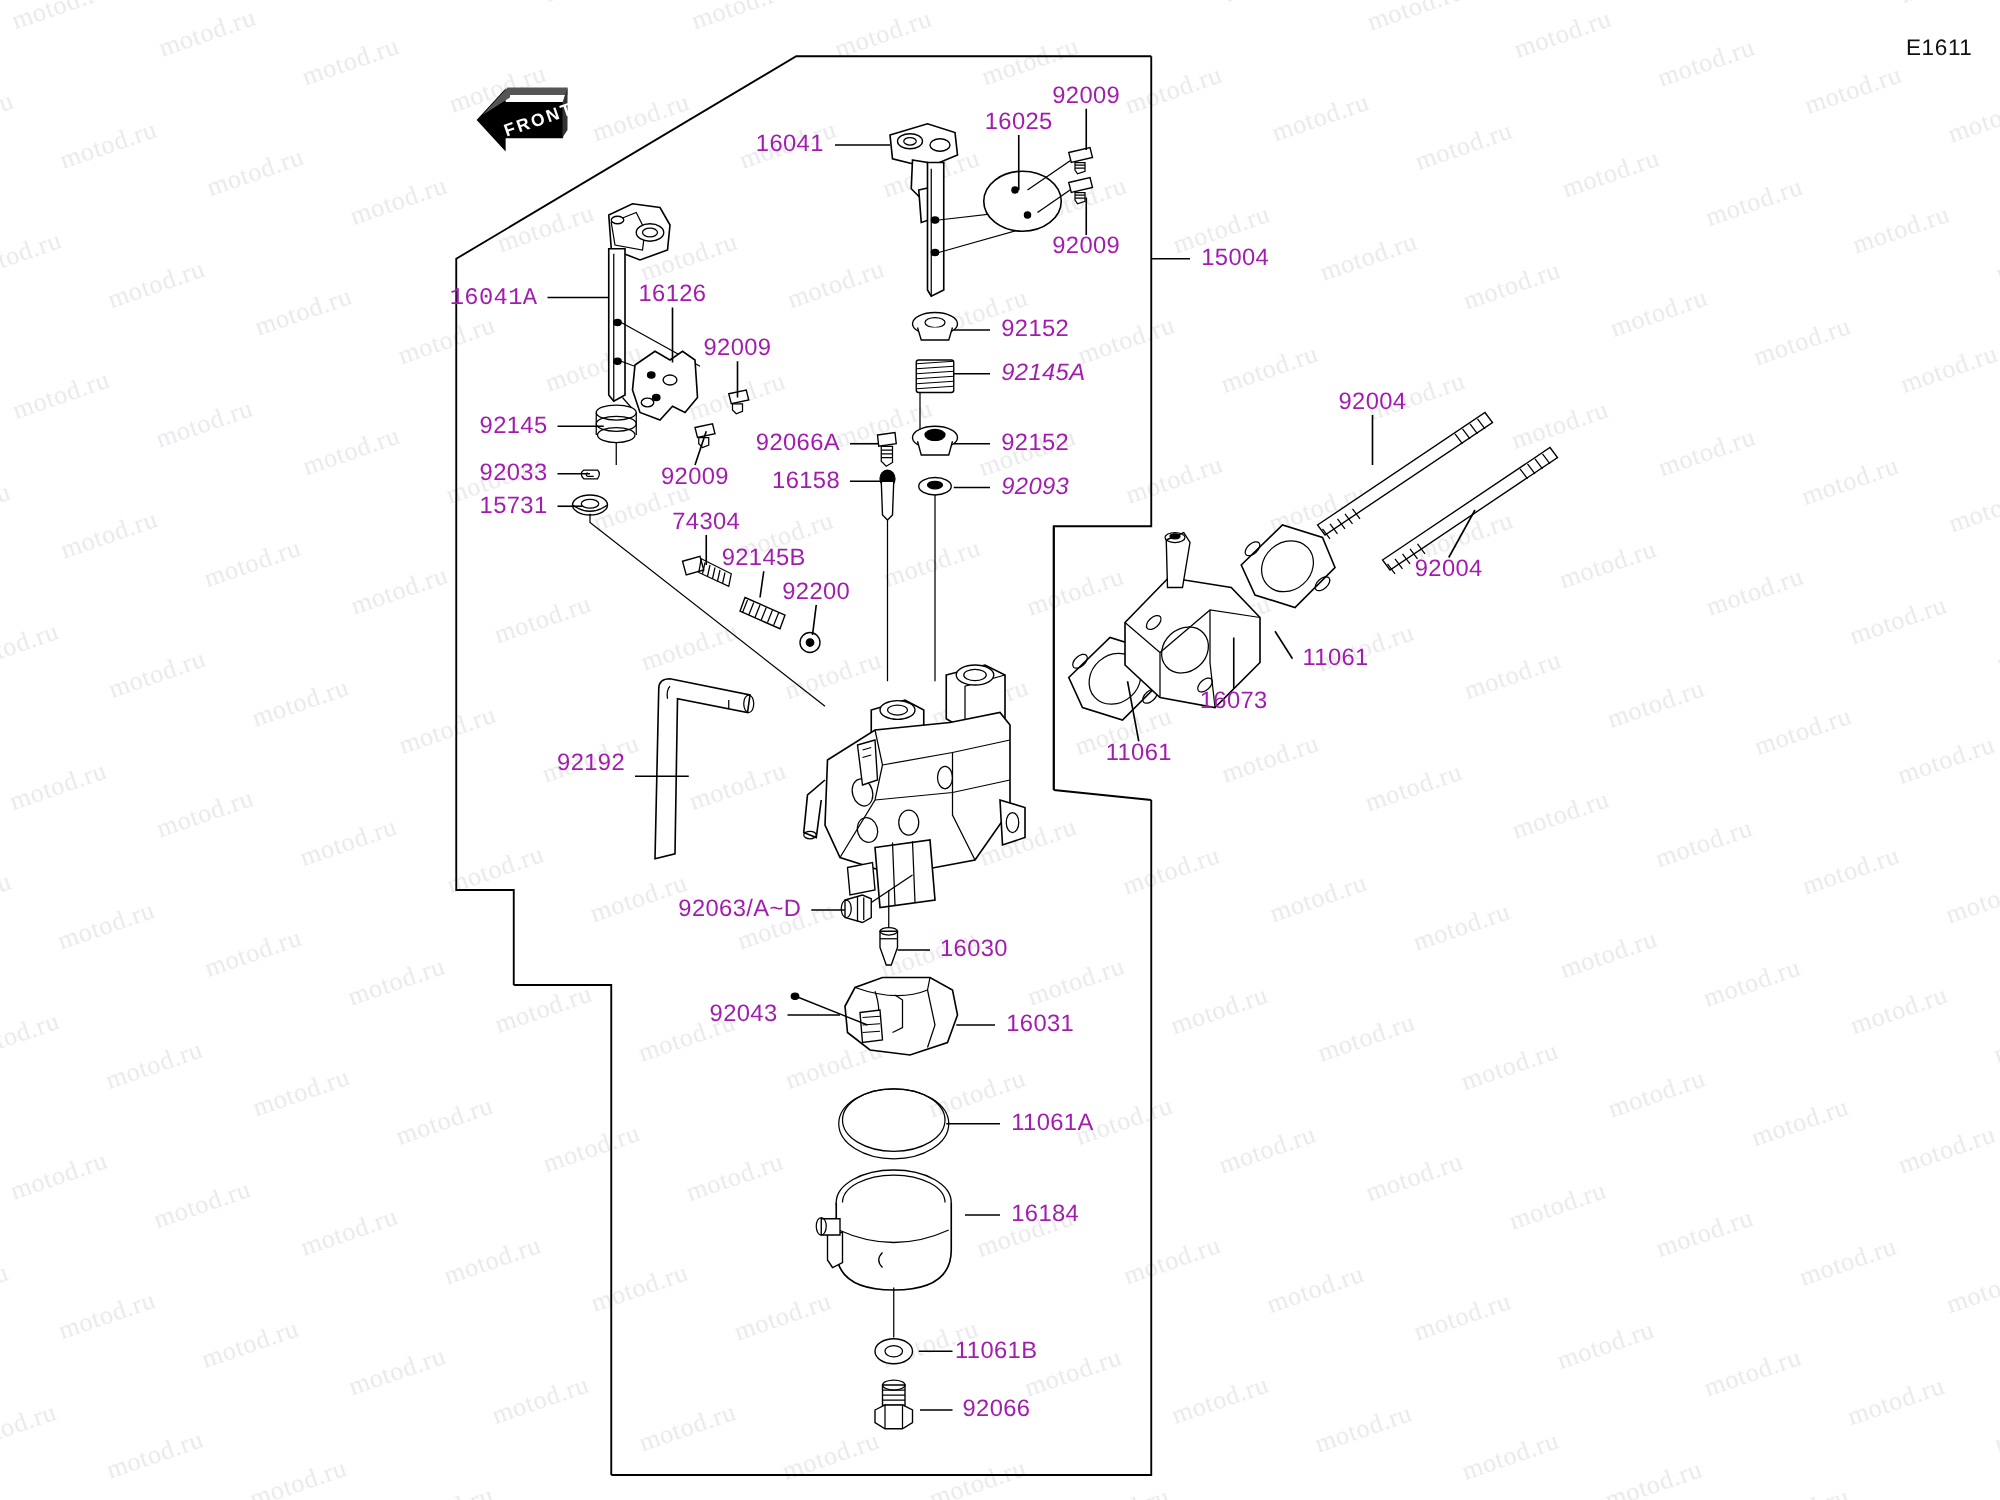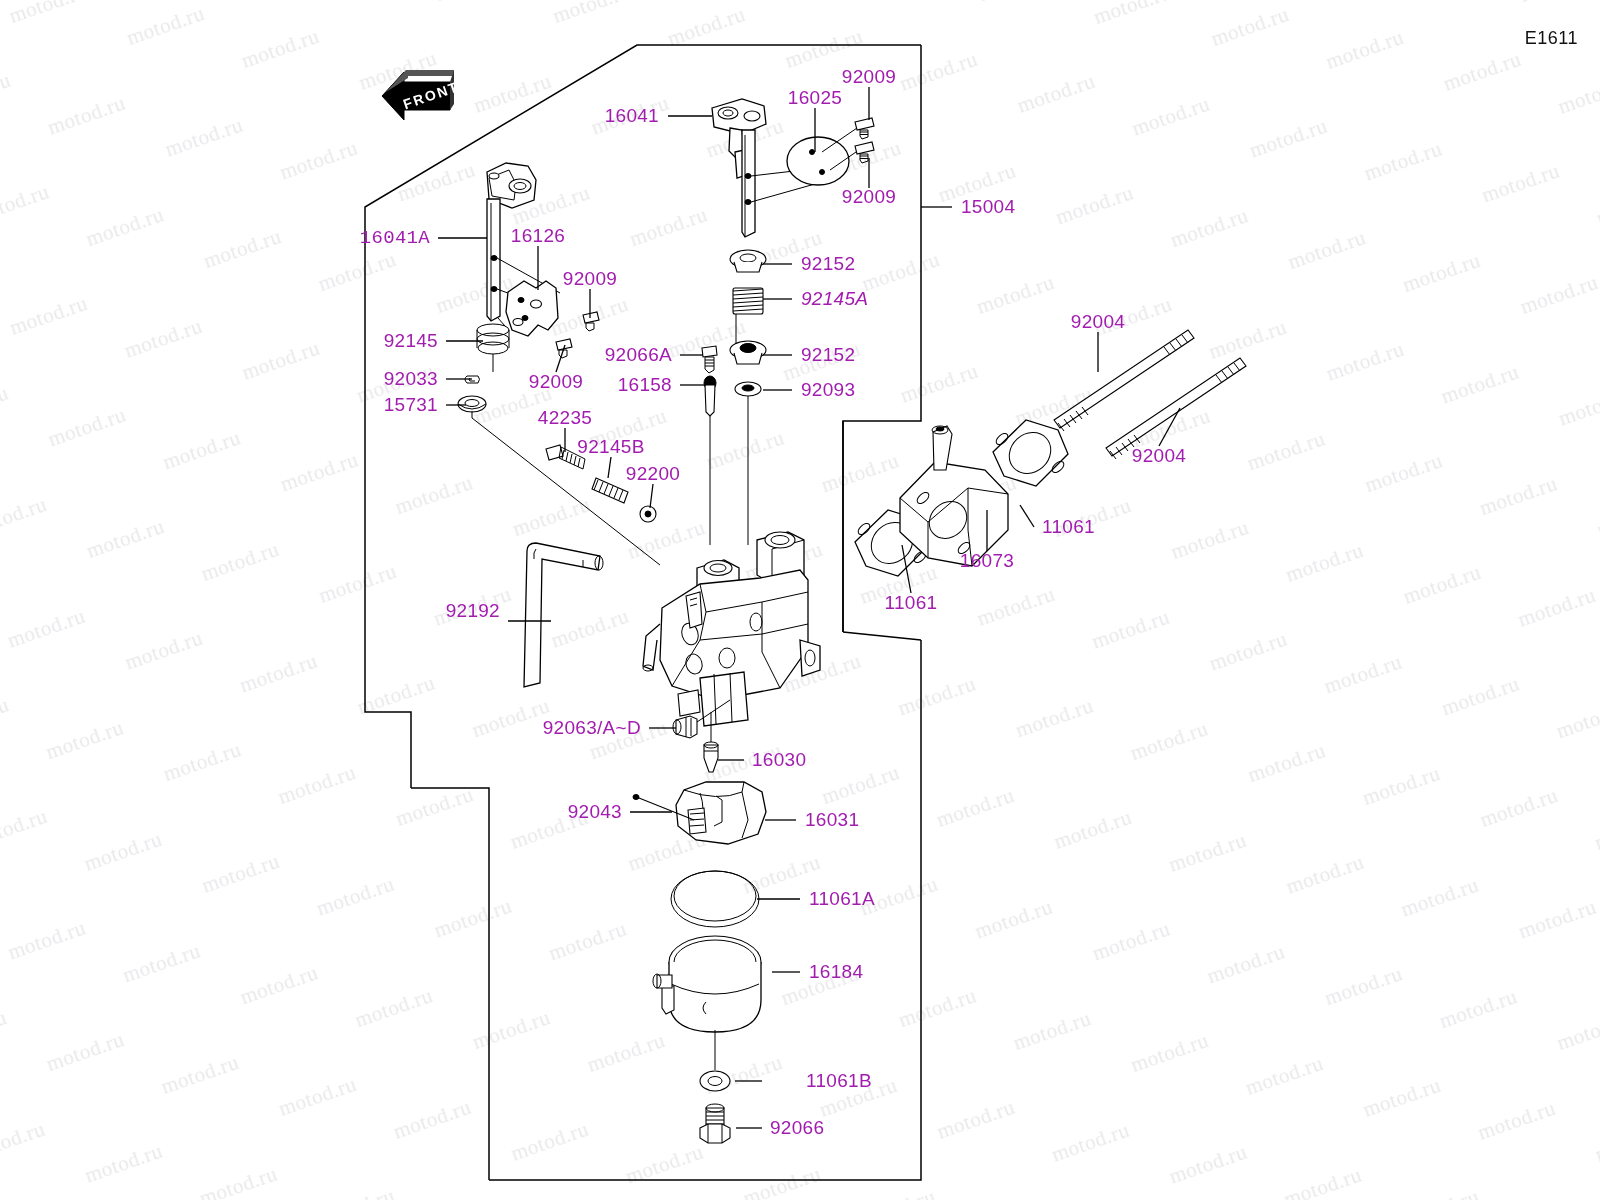--- a/index.html
+++ b/index.html
@@ -435,34 +435,34 @@
         <div class="lbl r" style="left: 430px; top: 238px; font-family: Liberation Mono, monospace;">16041A</div>
         <div class="lbl c" style="left: 538px; top: 236px;">16126</div>
         <div class="lbl c" style="left: 590px; top: 279px;">92009</div>
         <div class="lbl c" style="left: 556px; top: 382px;">92009</div>
         <div class="lbl r" style="left: 438px; top: 341px;">92145</div>
         <div class="lbl r" style="left: 438px; top: 379px;">92033</div>
         <div class="lbl r" style="left: 438px; top: 405px;">15731</div>
         <div class="lbl l" style="left: 801px; top: 264px;">92152</div>
         <div class="lbl l" style="left: 801px; top: 299px; font-style: italic;">92145A</div>
         <div class="lbl l" style="left: 801px; top: 355px;">92152</div>
-        <div class="lbl l" style="left: 801px; top: 390px;">92093</div>
+        <div class="lbl l" style="left: 801px; top: 390px; font-style: italic;">92093</div>
         <div class="lbl r" style="left: 672px; top: 355px;">92066A</div>
         <div class="lbl r" style="left: 672px; top: 385px;">16158</div>
-        <div class="lbl c" style="left: 565px; top: 418px;">42235</div>
+        <div class="lbl c" style="left: 565px; top: 418px;">74304</div>
         <div class="lbl c" style="left: 611px; top: 447px;">92145B</div>
         <div class="lbl c" style="left: 653px; top: 474px;">92200</div>
         <div class="lbl r" style="left: 500px; top: 611px;">92192</div>
         <div class="lbl r" style="left: 641px; top: 728px;">92063/A~D</div>
         <div class="lbl l" style="left: 752px; top: 760px;">16030</div>
         <div class="lbl r" style="left: 622px; top: 812px;">92043</div>
         <div class="lbl l" style="left: 805px; top: 820px;">16031</div>
         <div class="lbl l" style="left: 809px; top: 899px;">11061A</div>
         <div class="lbl l" style="left: 809px; top: 972px;">16184</div>
-        <div class="lbl l" style="left: 806px; top: 1081px;">11061B</div>
+        <div class="lbl l" style="left: 764px; top: 1081px;">11061B</div>
         <div class="lbl l" style="left: 770px; top: 1128px;">92066</div>
         <div class="lbl c" style="left: 1098px; top: 322px;">92004</div>
         <div class="lbl c" style="left: 1159px; top: 456px;">92004</div>
         <div class="lbl l" style="left: 1042px; top: 527px;">11061</div>
         <div class="lbl c" style="left: 987px; top: 561px;">16073</div>
         <div class="lbl c" style="left: 911px; top: 603px;">11061</div>
       </div>
   </div>
 
   <div id="code">E1611</div>

